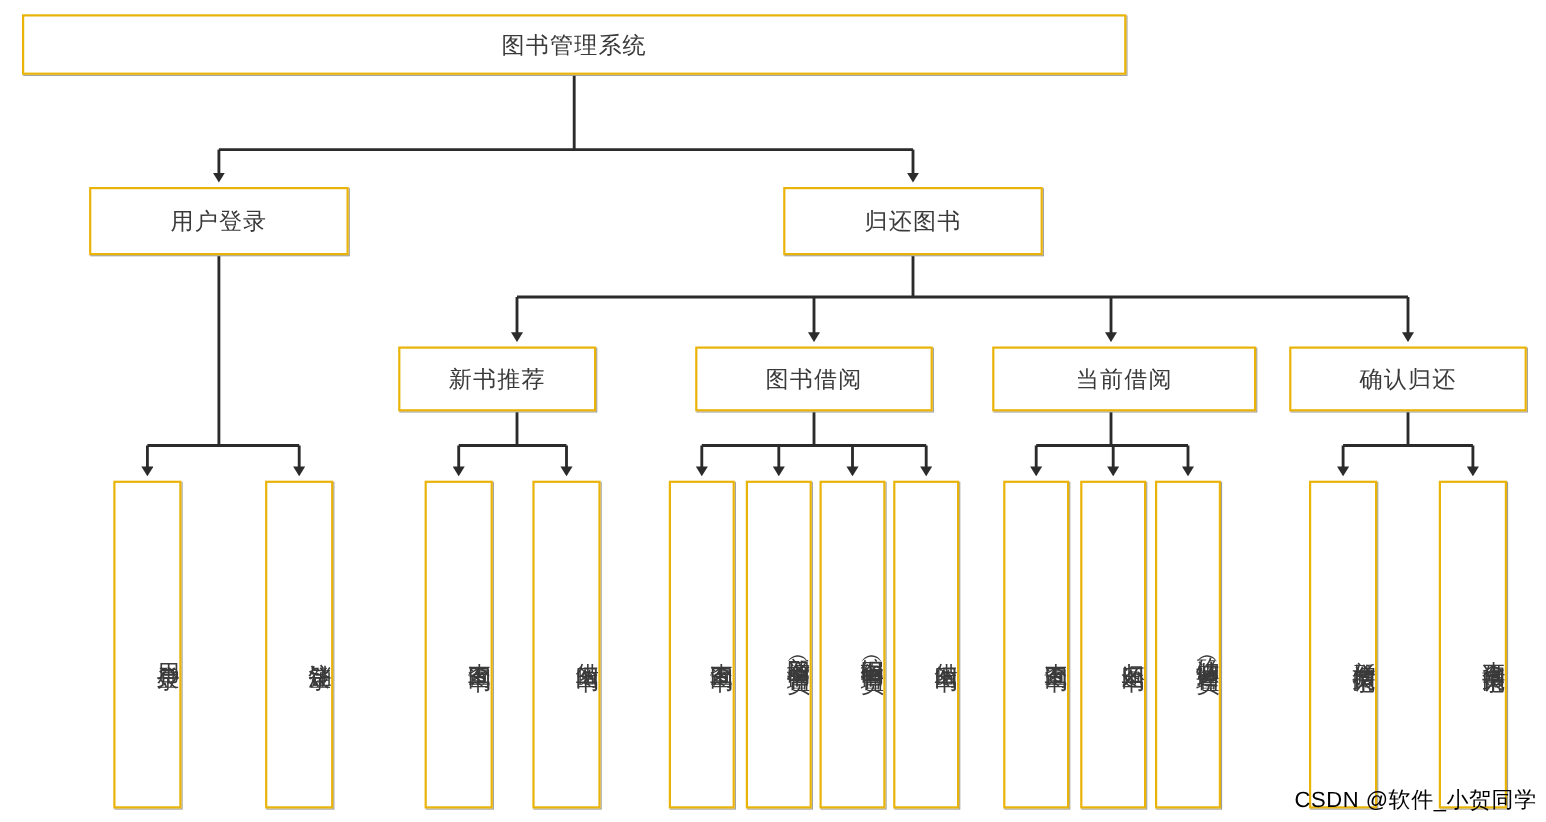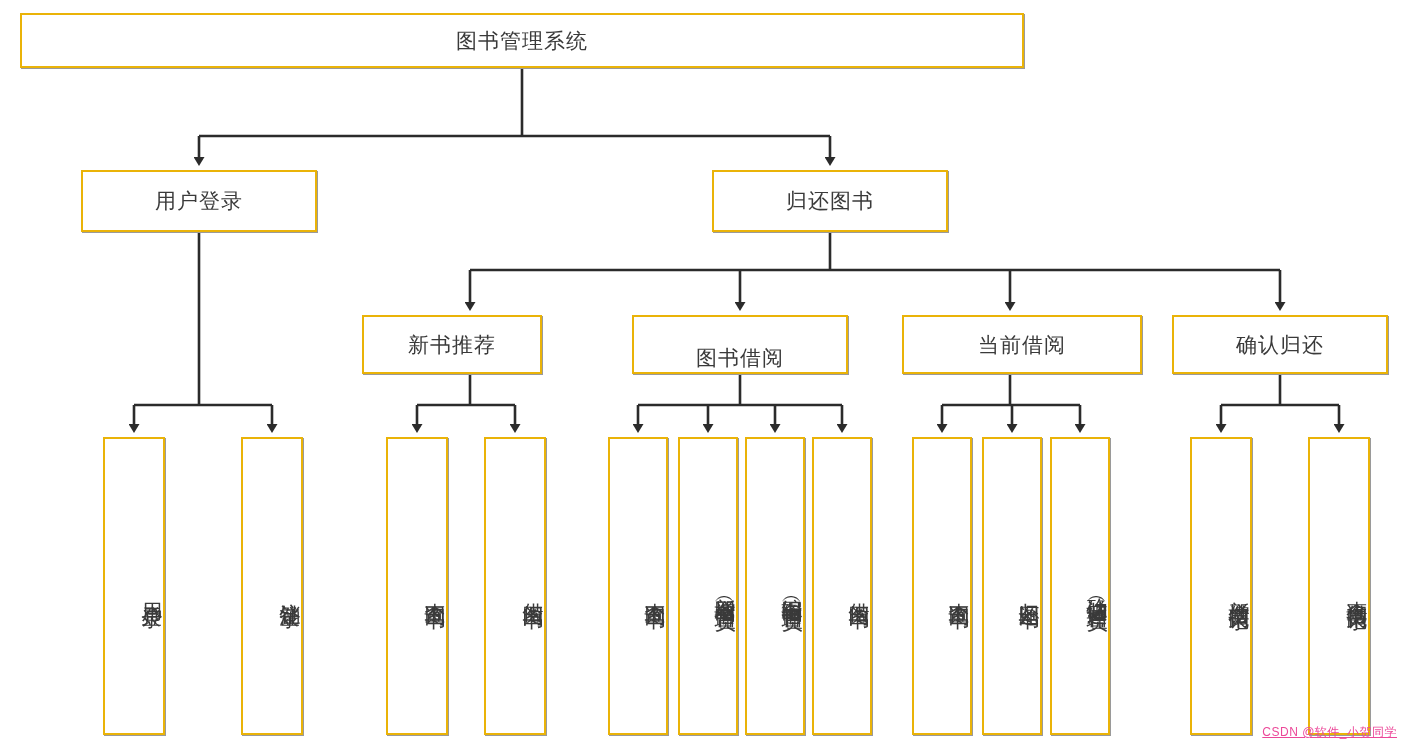--- a/index.html
+++ b/index.html
@@ -54,25 +54,24 @@
     text-orientation: upright;
     line-height: 1.02;
   }
   .node-label {
     white-space: pre;
   }
   #watermark {
     position: absolute;
     right: 8px;
     bottom: 6px;
-    font-size: 12px;
-    color: #ec4899;
+    font-size: 20px;
+    color: #000000;
     letter-spacing: 0.5px;
     user-select: none;
-    text-decoration: underline;
   }
 </style>
 </head>
 <body>
 
 <div id="diagram-root">
 
   <svg class="connectors" viewBox="0 0 1405 747" xmlns="http://www.w3.org/2000/svg">
     <defs>
       <marker id="arrow" markerWidth="9" markerHeight="11" refX="1" refY="5.5" orient="auto" markerUnits="userSpaceOnUse">
@@ -130,21 +129,21 @@
   <div class="node horizontal" id="n-l2-0" style="left: 81px; top: 170px; width: 236px; height: 62px;">
     <span class="node-label">用户登录</span>
   </div>
   <div class="node horizontal" id="n-l2-1" style="left: 712px; top: 170px; width: 236px; height: 62px;">
     <span class="node-label">归还图书</span>
   </div>
 
   <div class="node horizontal" id="n-l3-0" style="left: 362px; top: 315px; width: 180px; height: 59px;">
     <span class="node-label">新书推荐</span>
   </div>
-  <div class="node horizontal" id="n-l3-1" style="left: 632px; top: 315px; width: 216px; height: 59px; align-items: flex-end;">
+  <div class="node horizontal" id="n-l3-1" style="left: 632px; top: 315px; width: 216px; height: 59px;">
     <span class="node-label">图书借阅</span>
   </div>
   <div class="node horizontal" id="n-l3-2" style="left: 902px; top: 315px; width: 240px; height: 59px;">
     <span class="node-label">当前借阅</span>
   </div>
   <div class="node horizontal" id="n-l3-3" style="left: 1172px; top: 315px; width: 216px; height: 59px;">
     <span class="node-label">确认归还</span>
   </div>
 
   <div class="node vertical" id="n-leaf-0" style="left: 103px; top: 437px; width: 62px; height: 298px;">

